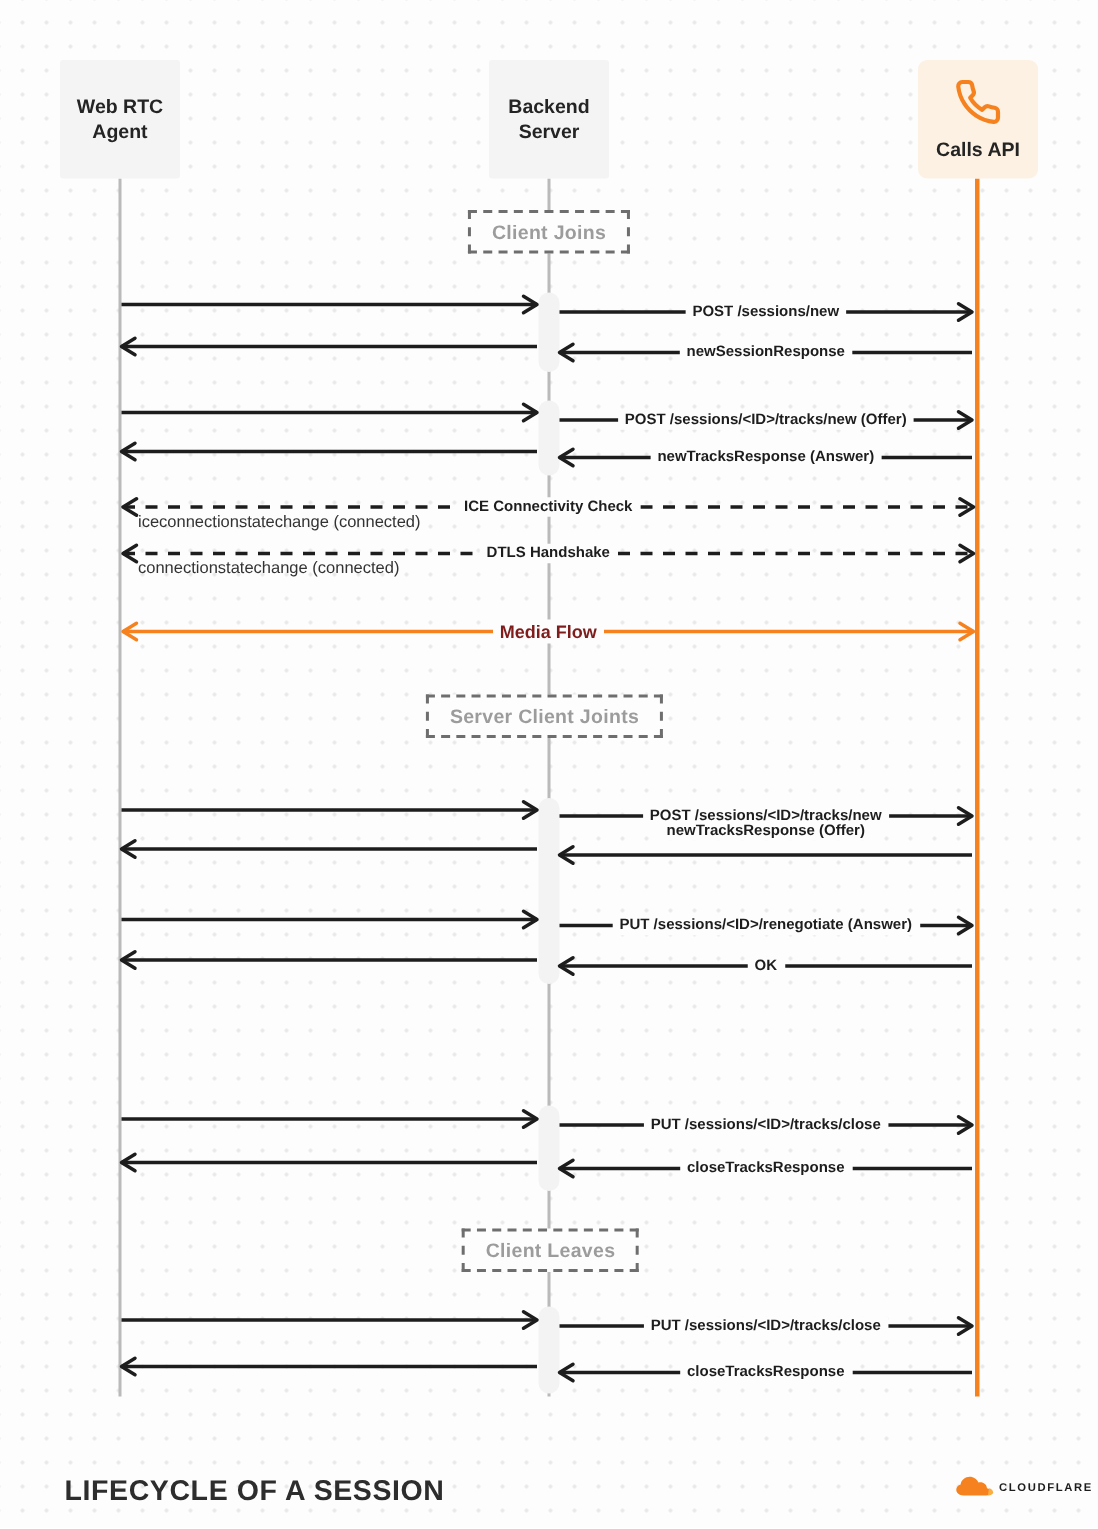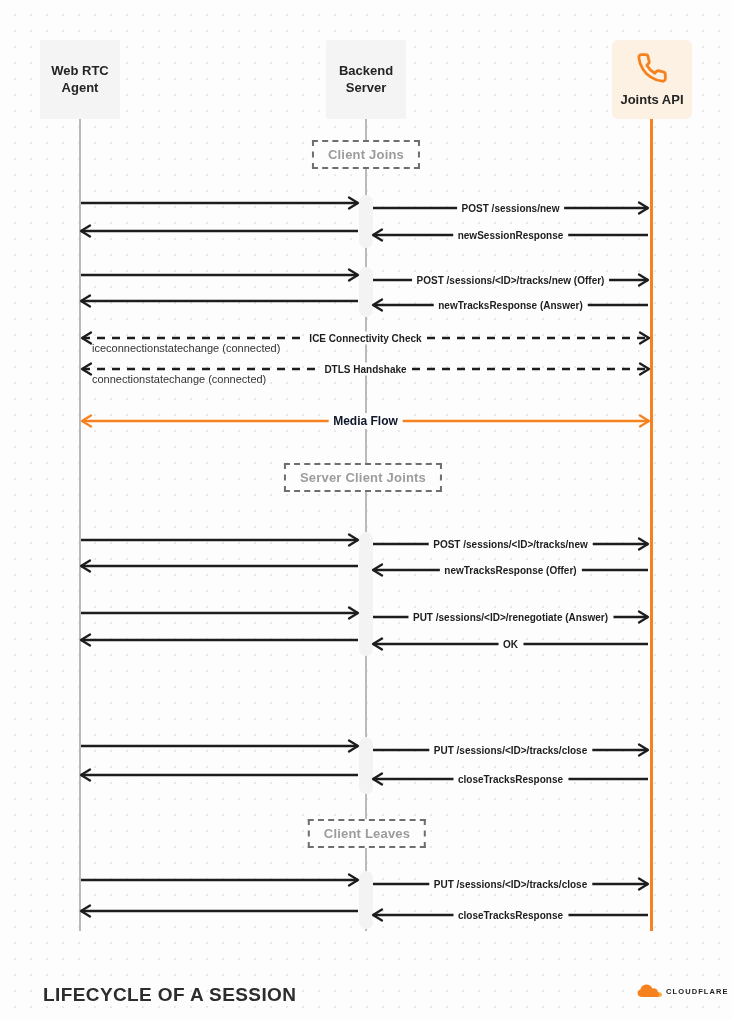--- a/index.html
+++ b/index.html
@@ -18,21 +18,21 @@
     position:absolute;top:40px;width:80px;height:79px;background:#F4F4F4;border-radius:2px;
     display:flex;flex-direction:column;align-items:center;justify-content:center;
     font-weight:bold;font-size:13px;color:#242424;text-align:center;line-height:1.3;z-index:5;
   }
   .actor-box.calls{background:#FCF1E3;border-radius:6px;gap:7px;}
   .actor-box .icon-wrap{width:34px;height:34px;display:flex;align-items:center;justify-content:center;}
   .msg-label{
     position:absolute;transform:translate(-50%,-50%);white-space:nowrap;
     font-weight:bold;font-size:10px;color:#1D1D1D;background:#FDFDFD;padding:1px 5px;z-index:4;
   }
-  .msg-label.accent{color:#0f172a;font-size:12px;}
+  .msg-label.accent{color:#7f1d1d;font-size:12px;}
   .sub-label{
     position:absolute;white-space:nowrap;font-size:11px;color:#333;z-index:4;
   }
   .step-box{
     position:absolute;transform:translateX(-50%);white-space:nowrap;
     border:2px dashed #6E6E6E;background:#FDFDFD;color:#9C9C9C;
     font-weight:600;font-size:13px;padding:5px 14px;letter-spacing:.2px;z-index:4;
   }
   .footer-title{
     position:absolute;left:15px;top:984px;font-weight:bold;font-size:19px;
@@ -117,21 +117,21 @@
   <div class="actor-box" style="left:326px;">
     <span>Backend</span>
     <span>Server</span>
   </div>
   <div class="actor-box calls" style="left:612px;">
     <span class="icon-wrap">
       <svg width="32" height="32" viewBox="0 0 24 24" fill="none" stroke="#F6821F" stroke-width="2.1" stroke-linecap="round" stroke-linejoin="round">
         <path d="M22 16.92v3a2 2 0 0 1-2.18 2 19.79 19.79 0 0 1-8.63-3.07 19.5 19.5 0 0 1-6-6 19.79 19.79 0 0 1-3.07-8.67A2 2 0 0 1 4.11 2h3a2 2 0 0 1 2 1.72 12.84 12.84 0 0 0 .7 2.81 2 2 0 0 1-.45 2.11L8.09 9.91a16 16 0 0 0 6 6l1.27-1.27a2 2 0 0 1 2.11-.45 12.84 12.84 0 0 0 2.81.7A2 2 0 0 1 22 16.92z"></path>
       </svg>
     </span>
-    <span>Joints API</span>
+    <span>Calls API</span>
   </div>
 
   <div class="footer-title">LIFECYCLE OF A SESSION</div>
   <div class="brand">
     <svg width="26" height="14" viewBox="0 0 26 14">
       <path fill="#F6821F" d="M20.3 13H5.2C2.6 13 .5 11.4.5 9.2c0-1.7 1.2-3.1 2.9-3.6C3.9 2.7 6.4.5 9.5.5c2.6 0 4.9 1.6 5.8 3.9.4-.1.8-.2 1.3-.2 2.3 0 4.2 1.7 4.4 3.9 1.6.3 2.8 1.5 2.8 2.9 0 1.1-1.4 2-3.5 2z"></path>
       <path fill="#FBAD41" d="M21.6 13c2.1 0 3.5-.9 3.5-2 0-1.4-1.2-2.6-2.8-2.9l-.7 4.9z"></path>
     </svg>
     <span class="brand-text">CLOUDFLARE</span>
   </div>
@@ -143,21 +143,21 @@
     <div class="msg-label" style="left: 510.5px; top: 208px;">POST /sessions/new</div>
     <div class="msg-label" style="left: 510.5px; top: 235px;">newSessionResponse</div>
     <div class="msg-label" style="left: 510.5px; top: 280px;">POST /sessions/&lt;ID&gt;/tracks/new (Offer)</div>
     <div class="msg-label" style="left: 510.5px; top: 305px;">newTracksResponse (Answer)</div>
     <div class="msg-label" style="left: 365.5px; top: 338px;">ICE Connectivity Check</div>
     <div class="sub-label" style="left: 92px; top: 342px;">iceconnectionstatechange (connected)</div>
     <div class="msg-label" style="left: 365.5px; top: 369px;">DTLS Handshake</div>
     <div class="sub-label" style="left: 92px; top: 373px;">connectionstatechange (connected)</div>
     <div class="msg-label accent" style="left: 365.5px; top: 421px;">Media Flow</div>
     <div class="msg-label" style="left: 510.5px; top: 544px;">POST /sessions/&lt;ID&gt;/tracks/new</div>
-    <div class="msg-label" style="left: 510.5px; top: 570px;">newTracksResponse (Offer)</div>
+    <div class="msg-label" style="left: 510.5px; top: 554px;">newTracksResponse (Offer)</div>
     <div class="msg-label" style="left: 510.5px; top: 617px;">PUT /sessions/&lt;ID&gt;/renegotiate (Answer)</div>
     <div class="msg-label" style="left: 510.5px; top: 644px;">OK</div>
     <div class="msg-label" style="left: 510.5px; top: 750px;">PUT /sessions/&lt;ID&gt;/tracks/close</div>
     <div class="msg-label" style="left: 510.5px; top: 779px;">closeTracksResponse</div>
     <div class="msg-label" style="left: 510.5px; top: 884px;">PUT /sessions/&lt;ID&gt;/tracks/close</div>
     <div class="msg-label" style="left: 510.5px; top: 915px;">closeTracksResponse</div>
     <div class="step-box" style="left: 366px; top: 140px;">Client Joins</div>
     <div class="step-box" style="left: 363px; top: 463px;">Server Client Joints</div>
     <div class="step-box" style="left: 367px; top: 819px;">Client Leaves</div>
   </div>

